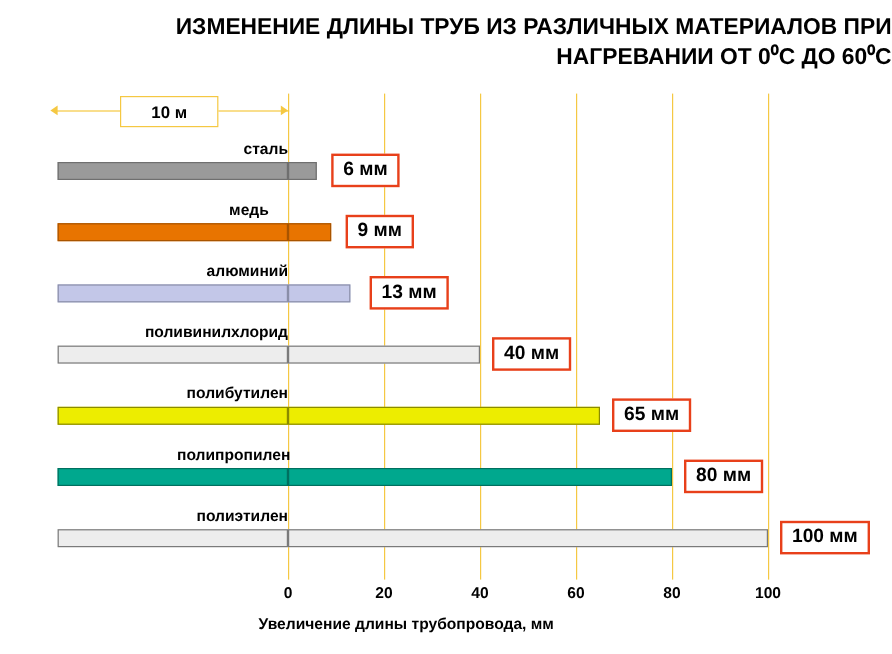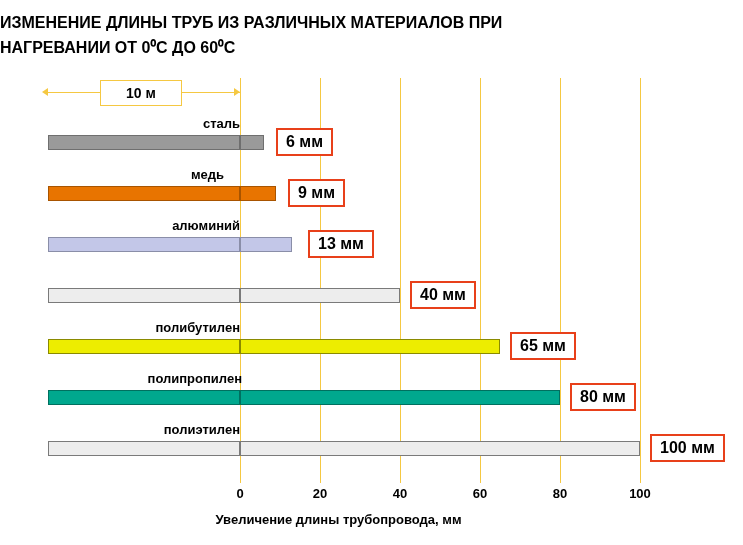--- a/index.html
+++ b/index.html
@@ -7,22 +7,22 @@
     width:743px;height:545px;
     background:#ffffff;
     font-family:"Liberation Sans", sans-serif;
     overflow:hidden;
     position:relative;
   }
   #chart-root{position:relative;width:743px;height:545px;}
 
   .title{
     position:absolute;left:0;top:10px;width:743px;
-    text-align:left;
-    font-size:16px;font-weight:bold;color:#000;
+    text-align:right;
+    font-size:19px;font-weight:bold;color:#000;
     line-height:25px;
     letter-spacing:0px;
   }
 
   
   .plot{
     position:absolute;
     left:40px;top:78px;
     width:660px;height:410px;
   }
@@ -123,20 +123,21 @@
     <div class="bar-label" style="left:44px;top:89px;width:140px;">медь</div>
     <div class="bar-base" style="left:8px;top:108px;width:192px;background:#e87400;border:1px solid #a85400;"></div>
     <div class="bar" style="left:200px;top:108px;width:36px;background:#e87400;border:1px solid #a85400;"></div>
     <div class="callout" style="left:248px;top:101px;">9 мм</div>
 
     <div class="bar-label" style="left:50px;top:140px;width:150px;">алюминий</div>
     <div class="bar-base" style="left:8px;top:159px;width:192px;background:#c3c7e8;border:1px solid #8a8ea8;"></div>
     <div class="bar" style="left:200px;top:159px;width:52px;background:#c3c7e8;border:1px solid #8a8ea8;"></div>
     <div class="callout" style="left:268px;top:152px;">13 мм</div>
 
+    <div class="bar-label" style="left:10px;top:191px;width:190px;">поливинилхлорид</div>
     <div class="bar-base" style="left:8px;top:210px;width:192px;background:#ededed;border:1px solid #7a7a7a;"></div>
     <div class="bar" style="left:200px;top:210px;width:160px;background:#ededed;border:1px solid #7a7a7a;"></div>
     <div class="callout" style="left:370px;top:203px;">40 мм</div>
 
     <div class="bar-label" style="left:40px;top:242px;width:160px;">полибутилен</div>
     <div class="bar-base" style="left:8px;top:261px;width:192px;background:#eded00;border:1px solid #8a8a00;"></div>
     <div class="bar" style="left:200px;top:261px;width:260px;background:#eded00;border:1px solid #8a8a00;"></div>
     <div class="callout" style="left:470px;top:254px;">65 мм</div>
 
     <div class="bar-label" style="left:32px;top:293px;width:170px;">полипропилен</div>

